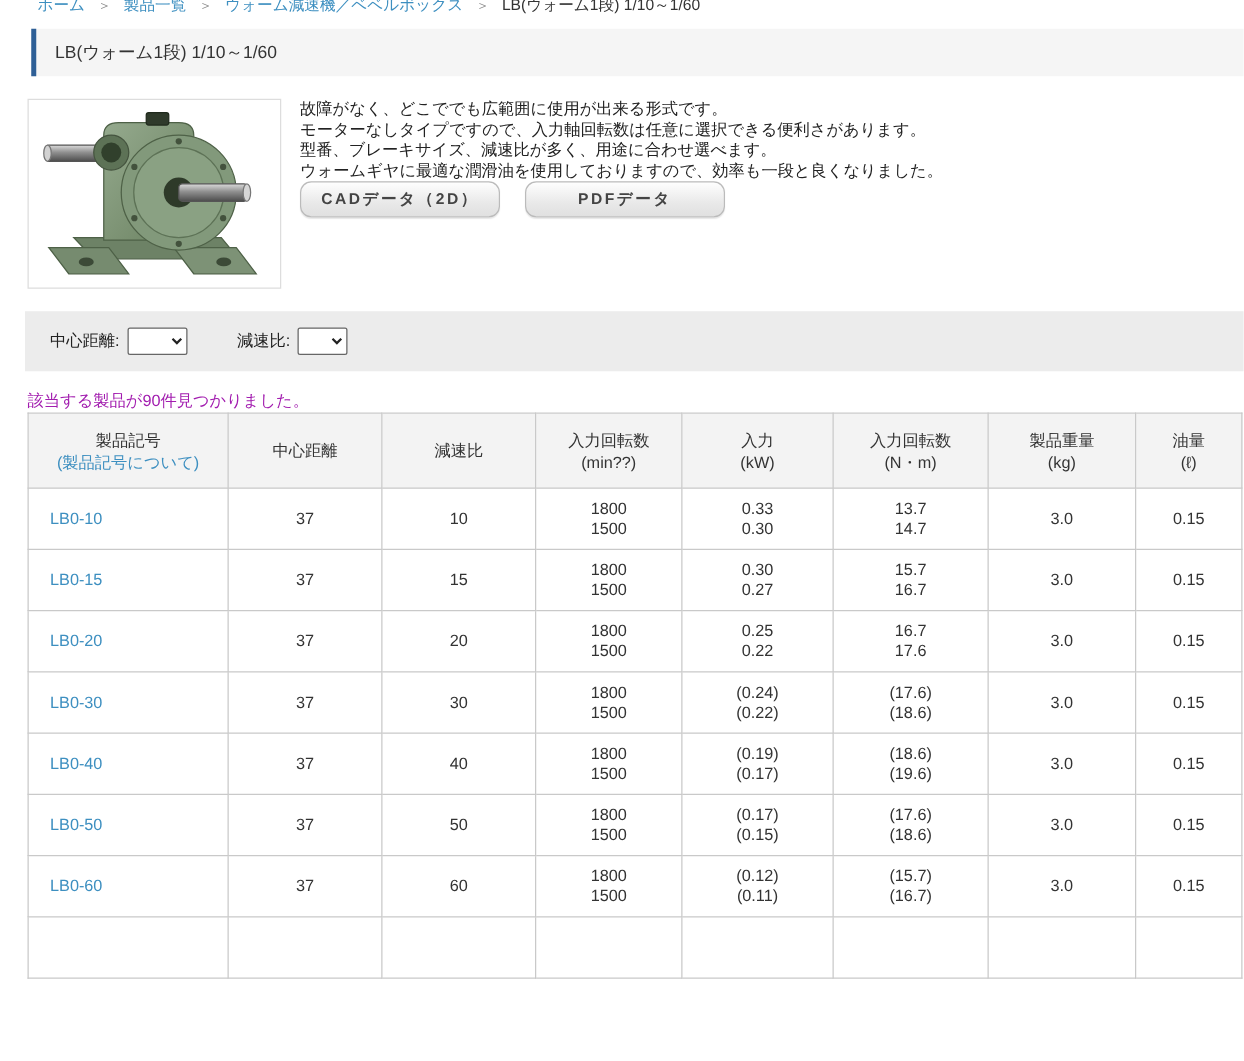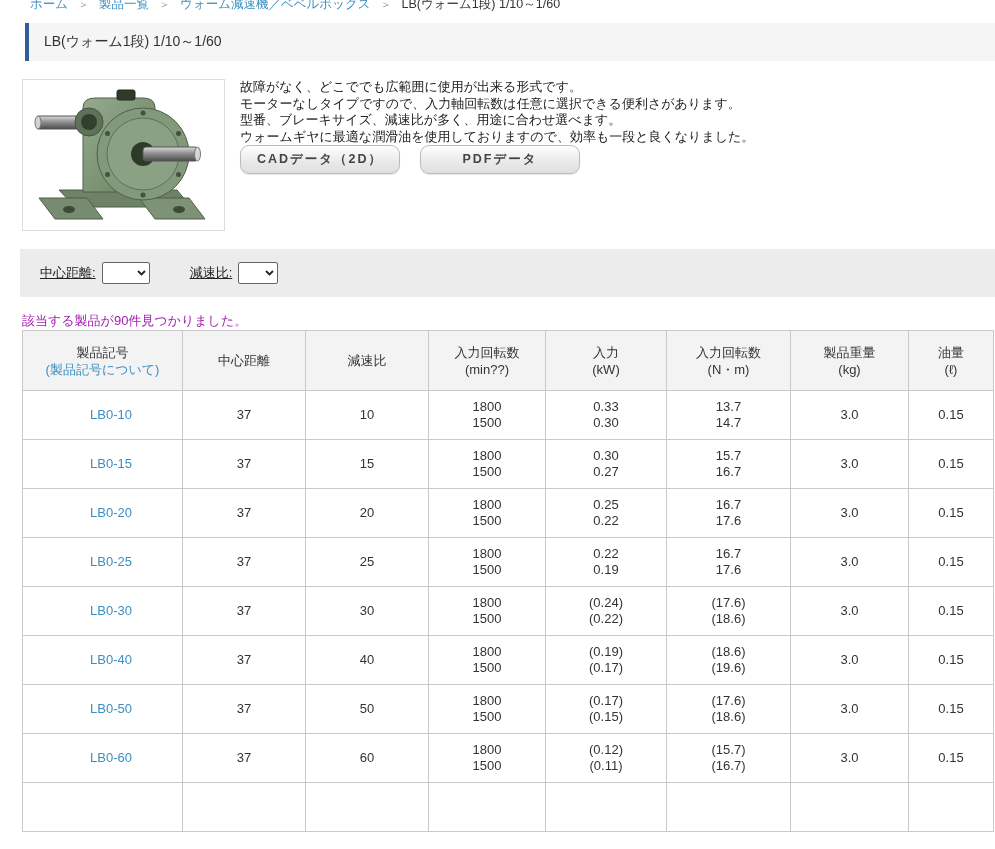--- a/index.html
+++ b/index.html
@@ -35,38 +35,38 @@
     display:flex; align-items:center; justify-content:center; cursor:pointer;
     box-shadow:0 1px 1px rgba(0,0,0,.10);
   }
 
   
   .filter-bar {
     margin:18px 0 0 20px; background:#ececec; height:48px;
     display:flex; align-items:center; padding-left:20px; font-size:13px;
   }
   .filter-group { display:flex; align-items:center; margin-right:40px; }
-  .filter-label { margin-right:6px; color:#222;text-decoration:underline; }
+  .filter-label { margin-right:6px; color:#222; }
   .select-wrap { position:relative; display:inline-block; }
   .select-wrap select {
     appearance:none; -webkit-appearance:none; -moz-appearance:none;
     border:1px solid #666; border-radius:2px; background:#fff;
     height:22px; font-size:12px; padding:0 16px 0 4px;
   }
   .sel-cd { width:48px; } .sel-ratio { width:40px; }
   .select-wrap .chev { position:absolute; right:4px; top:8px; pointer-events:none; line-height:0; }
 
   .result { margin:15px 0 0 22px; font-size:13px; color:#a21caf; }
 
   
   table { border-collapse:collapse; table-layout:fixed; margin-left:22px; width:971px; }
   th, td { border:1px solid #c9c9c9; font-size:13px; text-align:center; color:#333; padding:0; }
   th { background:#f3f3f3; font-weight:normal; height:59px; line-height:17px; }
   td { height:48px; line-height:16px; background:#fff; }
-  td.model { text-align:center; padding-left:17px; }
+  td.model { text-align:left; padding-left:17px; }
   a.cell-link { color:#3d8fc0; text-decoration:none; cursor:pointer; }
   .hdr-link { color:#3d8fc0; text-decoration:none; cursor:pointer; }
 </style>
 </head>
 <body>
 
 <nav class="breadcrumb">
   <a>ホーム</a><span class="sep">＞</span><a>製品一覧</a><span class="sep">＞</span><a>ウォーム減速機／ベベルボックス</a><span class="sep">＞</span><span class="current">LB(ウォーム1段) 1/10～1/60</span>
 </nav>
 
@@ -244,39 +244,20 @@
       <div>0.22</div>
     </td>
     <td>
       <div>16.7</div>
       <div>17.6</div>
     </td>
     <td>3.0</td>
     <td>0.15</td>
   </tr>
       <tr>
-    <td class="model"><a class="cell-link">LB0-25</a></td>
-    <td>37</td>
-    <td>25</td>
-    <td>
-      <div>1800</div>
-      <div>1500</div>
-    </td>
-    <td>
-      <div>0.22</div>
-      <div>0.19</div>
-    </td>
-    <td>
-      <div>16.7</div>
-      <div>17.6</div>
-    </td>
-    <td>3.0</td>
-    <td>0.15</td>
-  </tr>
-      <tr>
     <td class="model"><a class="cell-link">LB0-30</a></td>
     <td>37</td>
     <td>30</td>
     <td>
       <div>1800</div>
       <div>1500</div>
     </td>
     <td>
       <div>(0.24)</div>
       <div>(0.22)</div>

